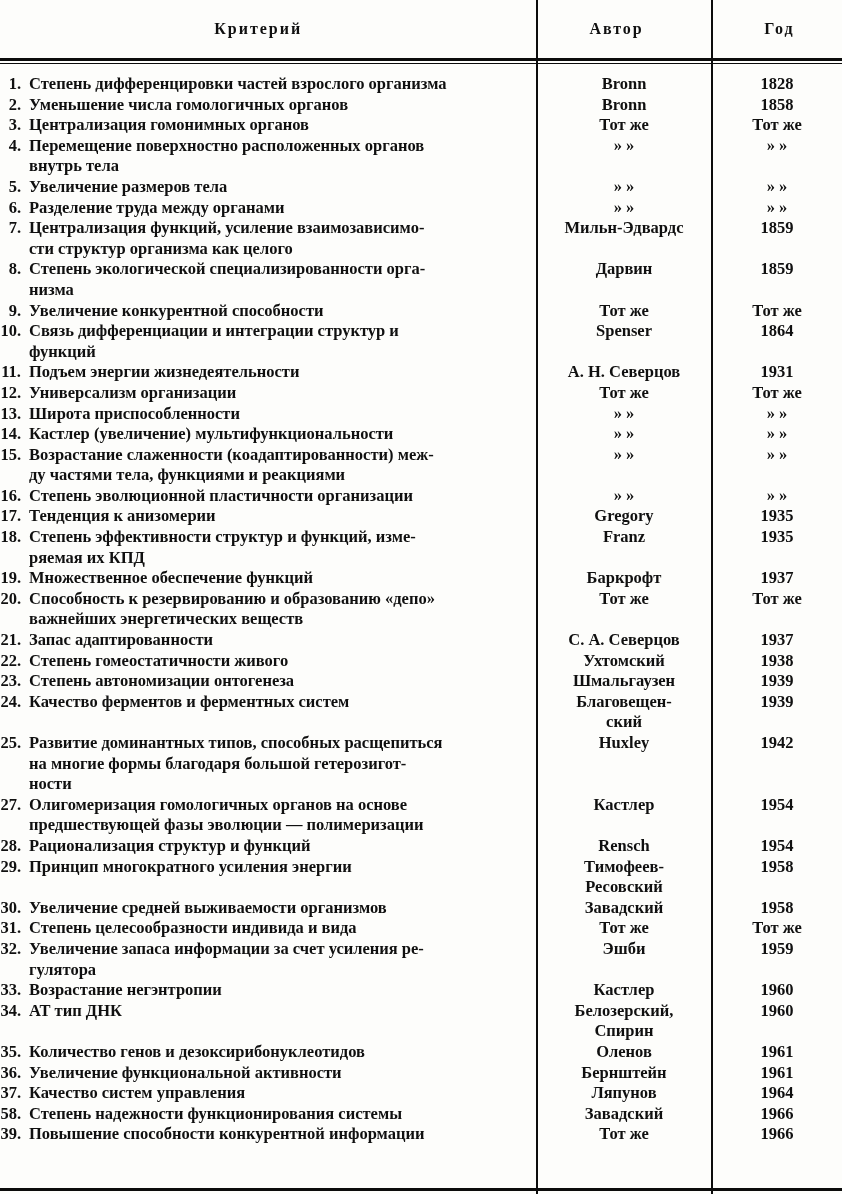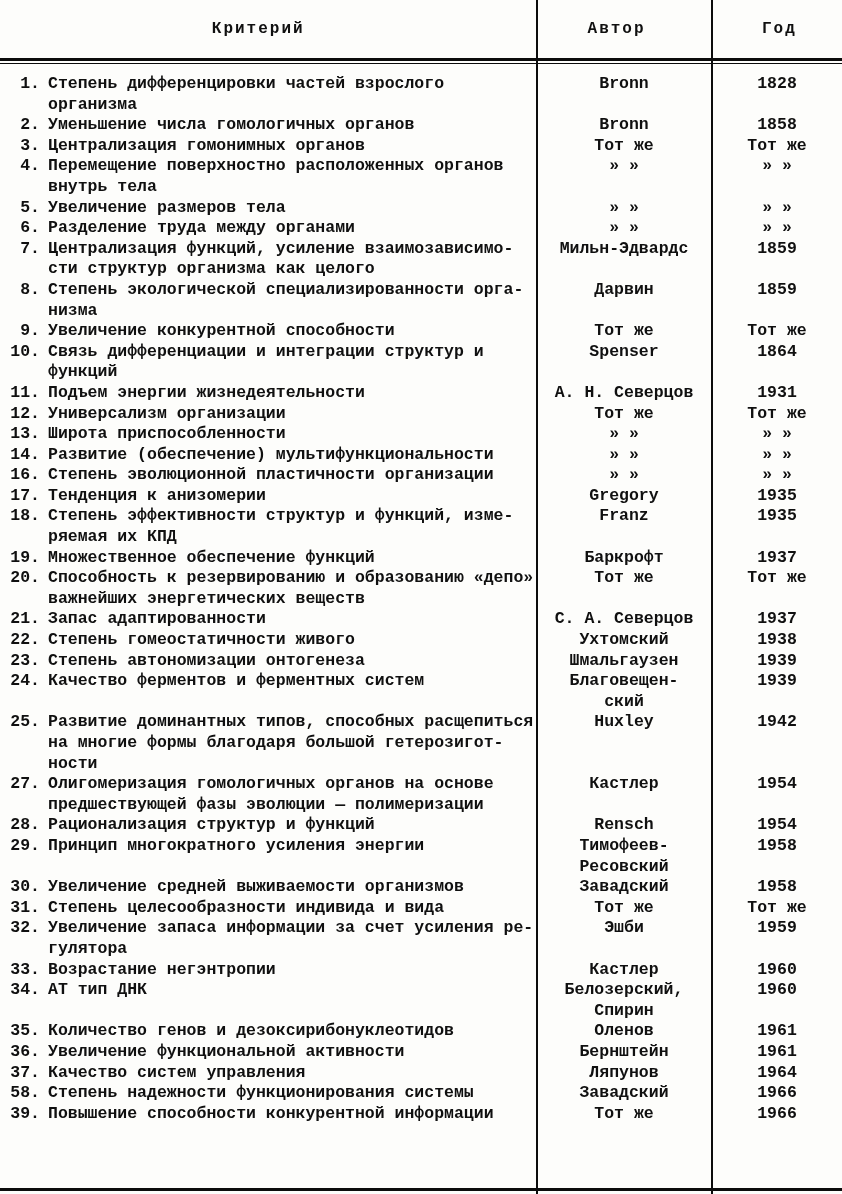--- a/index.html
+++ b/index.html
@@ -3,21 +3,21 @@
 <meta charset="utf-8">
 <style>
   html,body { margin:0; padding:0; background:#e8e8e8; }
   .page {
     position: relative;
     width: 842px;
     height: 1194px;
     margin: 0 auto;
     background: #fdfdfb;
     color: #101010;
-    font-family: Liberation Mono, monospace;
+    font-family: Liberation Serif, serif;
     font-weight: 700;
     overflow: hidden;
   }
   
   .vline { position:absolute; top:0; bottom:0; width:2px; background:#0c0c0c; }
   .vline-1 { left:536px; }
   .vline-2 { left:711px; }
 
   
   .header-row { display:flex; height:58px; align-items:center; }
@@ -40,21 +40,21 @@
   }
   col.c1 { width:536px; }
   col.c2 { width:176px; }
   col.c3 { width:130px; }
   td {
     vertical-align: top;
     padding: 0;
     font-size: 16.5px;
     line-height: 20.6px;
   }
-  td.crit { padding-left:48px; text-indent:-44px; }
+  td.crit { padding-left:29px; text-indent:-44px; }
   .num {
     display:inline-block;
     width:36px;
     margin-right:8px;
     text-align:right;
   }
   .crit-text { white-space: pre-line; }
   td.author { text-align:center; white-space:pre-line; }
   td.year   { text-align:center; white-space:pre-line; }
 
@@ -163,25 +163,31 @@
       <td class="year">Тот же</td>
     </tr>
 
     <tr>
       <td class="crit"><span class="num">13.</span><span class="crit-text">Широта приспособленности</span></td>
       <td class="author">» »</td>
       <td class="year">» »</td>
     </tr>
 
     <tr>
-      <td class="crit"><span class="num">14.</span><span class="crit-text">Развитие (обеспечение) мультифункциональности</span></td>
-      <td class="author">» »</td>
-      <td class="year">» »</td>
-    </tr>
-
+      <td class="crit"><span class="num">14.</span><span class="crit-text">Кастлер (увеличение) мультифункциональности</span></td>
+      <td class="author">» »</td>
+      <td class="year">» »</td>
+    </tr>
+
+    <tr>
+      <td class="crit"><span class="num">15.</span><span class="crit-text">Возрастание слаженности (коадаптированности) меж-
+ду частями тела, функциями и реакциями</span></td>
+      <td class="author">» »</td>
+      <td class="year">» »</td>
+    </tr>
 
     <tr>
       <td class="crit"><span class="num">16.</span><span class="crit-text">Степень эволюционной пластичности организации</span></td>
       <td class="author">» »</td>
       <td class="year">» »</td>
     </tr>
 
     <tr>
       <td class="crit"><span class="num">17.</span><span class="crit-text">Тенденция к анизомерии</span></td>
       <td class="author">Gregory</td>

